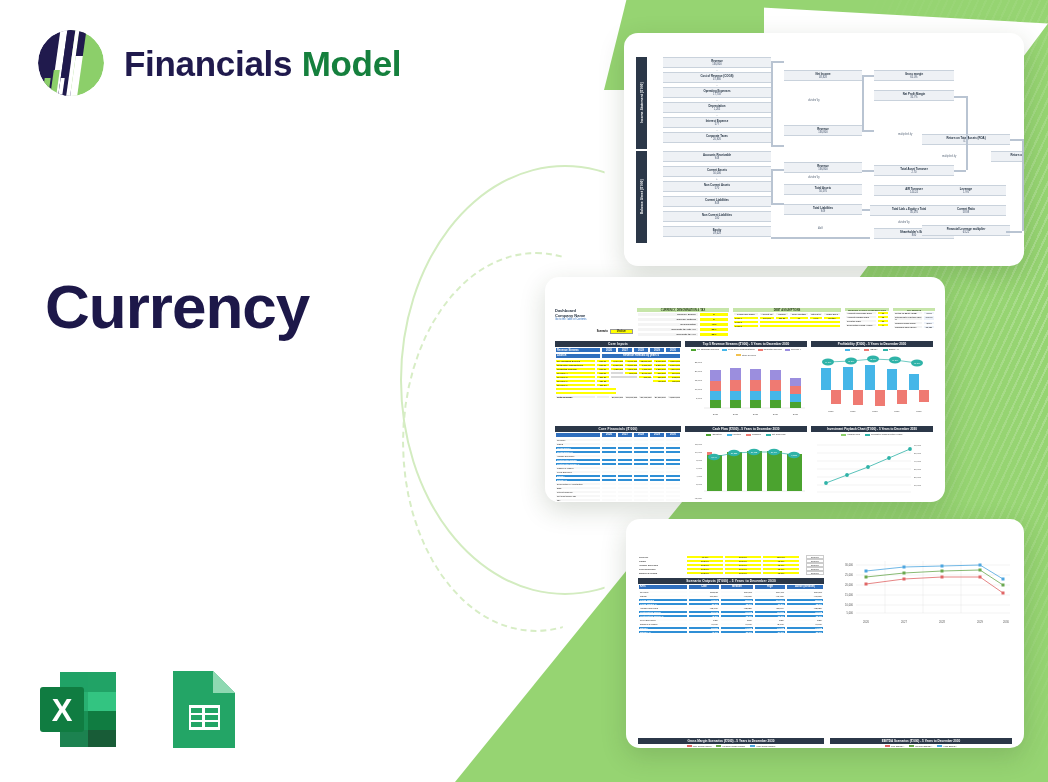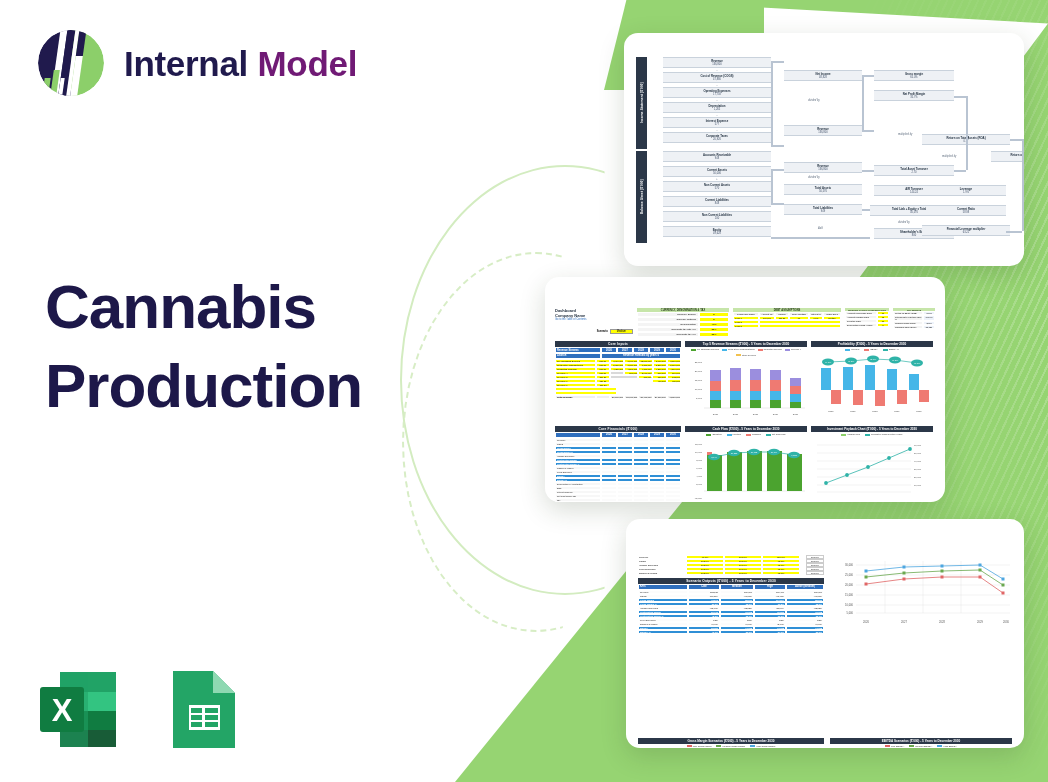--- a/index.html
+++ b/index.html
@@ -50,21 +50,21 @@
     position:absolute; left:402px; top:252px; width:268px; height:380px;
     border:2px dashed #d7edc5; border-radius:50%;
     clip-path: polygon(0 0, 60% 0, 60% 100%, 0 100%);
   }
 
   
   .logo-row{ position:absolute; left:34px; top:26px; display:flex; align-items:center; gap:16px; }
   .logo-mark{ width:74px; height:74px; position:relative; }
   .logo-text{ font-size:35px; font-weight:700; letter-spacing:-0.3px; line-height:1; white-space:nowrap; }
   .logo-text .t-dark{ color:#201a4d; }
-  .logo-text .t-green{ color:#701a75; }
+  .logo-text .t-green{ color:#15803d; }
 
   
   .headline{
     position:absolute; left:45px; top:268px; width:420px;
     font-size:62px; line-height:1.27; font-weight:700;
     color:#1d1849; letter-spacing:-1px;
   }
   .headline span{ display:block; }
 
   
@@ -151,28 +151,27 @@
           <rect x="42" y="0" width="4" height="74" fill="#ffffff" transform="skewX(-8)"></rect>
           <rect x="46" y="0" width="7" height="30" fill="#201a4d" transform="skewX(-8)"></rect>
           <rect x="46" y="30" width="7" height="44" fill="#ffffff" transform="skewX(-8)"></rect>
           <rect x="18" y="52" width="6" height="22" fill="#8ccf6a" transform="skewX(-8)"></rect>
           <rect x="26" y="44" width="6" height="30" fill="#8ccf6a" transform="skewX(-8)"></rect>
           <rect x="34" y="52" width="4" height="22" fill="#ffffff" transform="skewX(-8)"></rect>
         </g>
       </svg>
     </div>
     <div class="logo-text">
-      <span class="t-dark">Internal</span>
+      <span class="t-dark">Financials</span>
       <span class="t-green">Model</span>
     </div>
   </div>
 
   <div class="headline">
-    <span>Cannabis</span>
-    <span>Production</span>
+    <span>Currency</span>
   </div>
 
   <div class="app-icons">
     <div class="icon-box">
       <svg width="93" height="93" viewBox="0 0 93 93">
         <rect x="29" y="9" width="56" height="20" fill="#21a366"></rect>
         <rect x="29" y="29" width="56" height="19" fill="#33c481"></rect>
         <rect x="29" y="48" width="56" height="19" fill="#107c41"></rect>
         <rect x="29" y="67" width="56" height="17" fill="#185c37"></rect>
         <rect x="29" y="9" width="28" height="75" fill="#21a366" opacity=".55"></rect>

